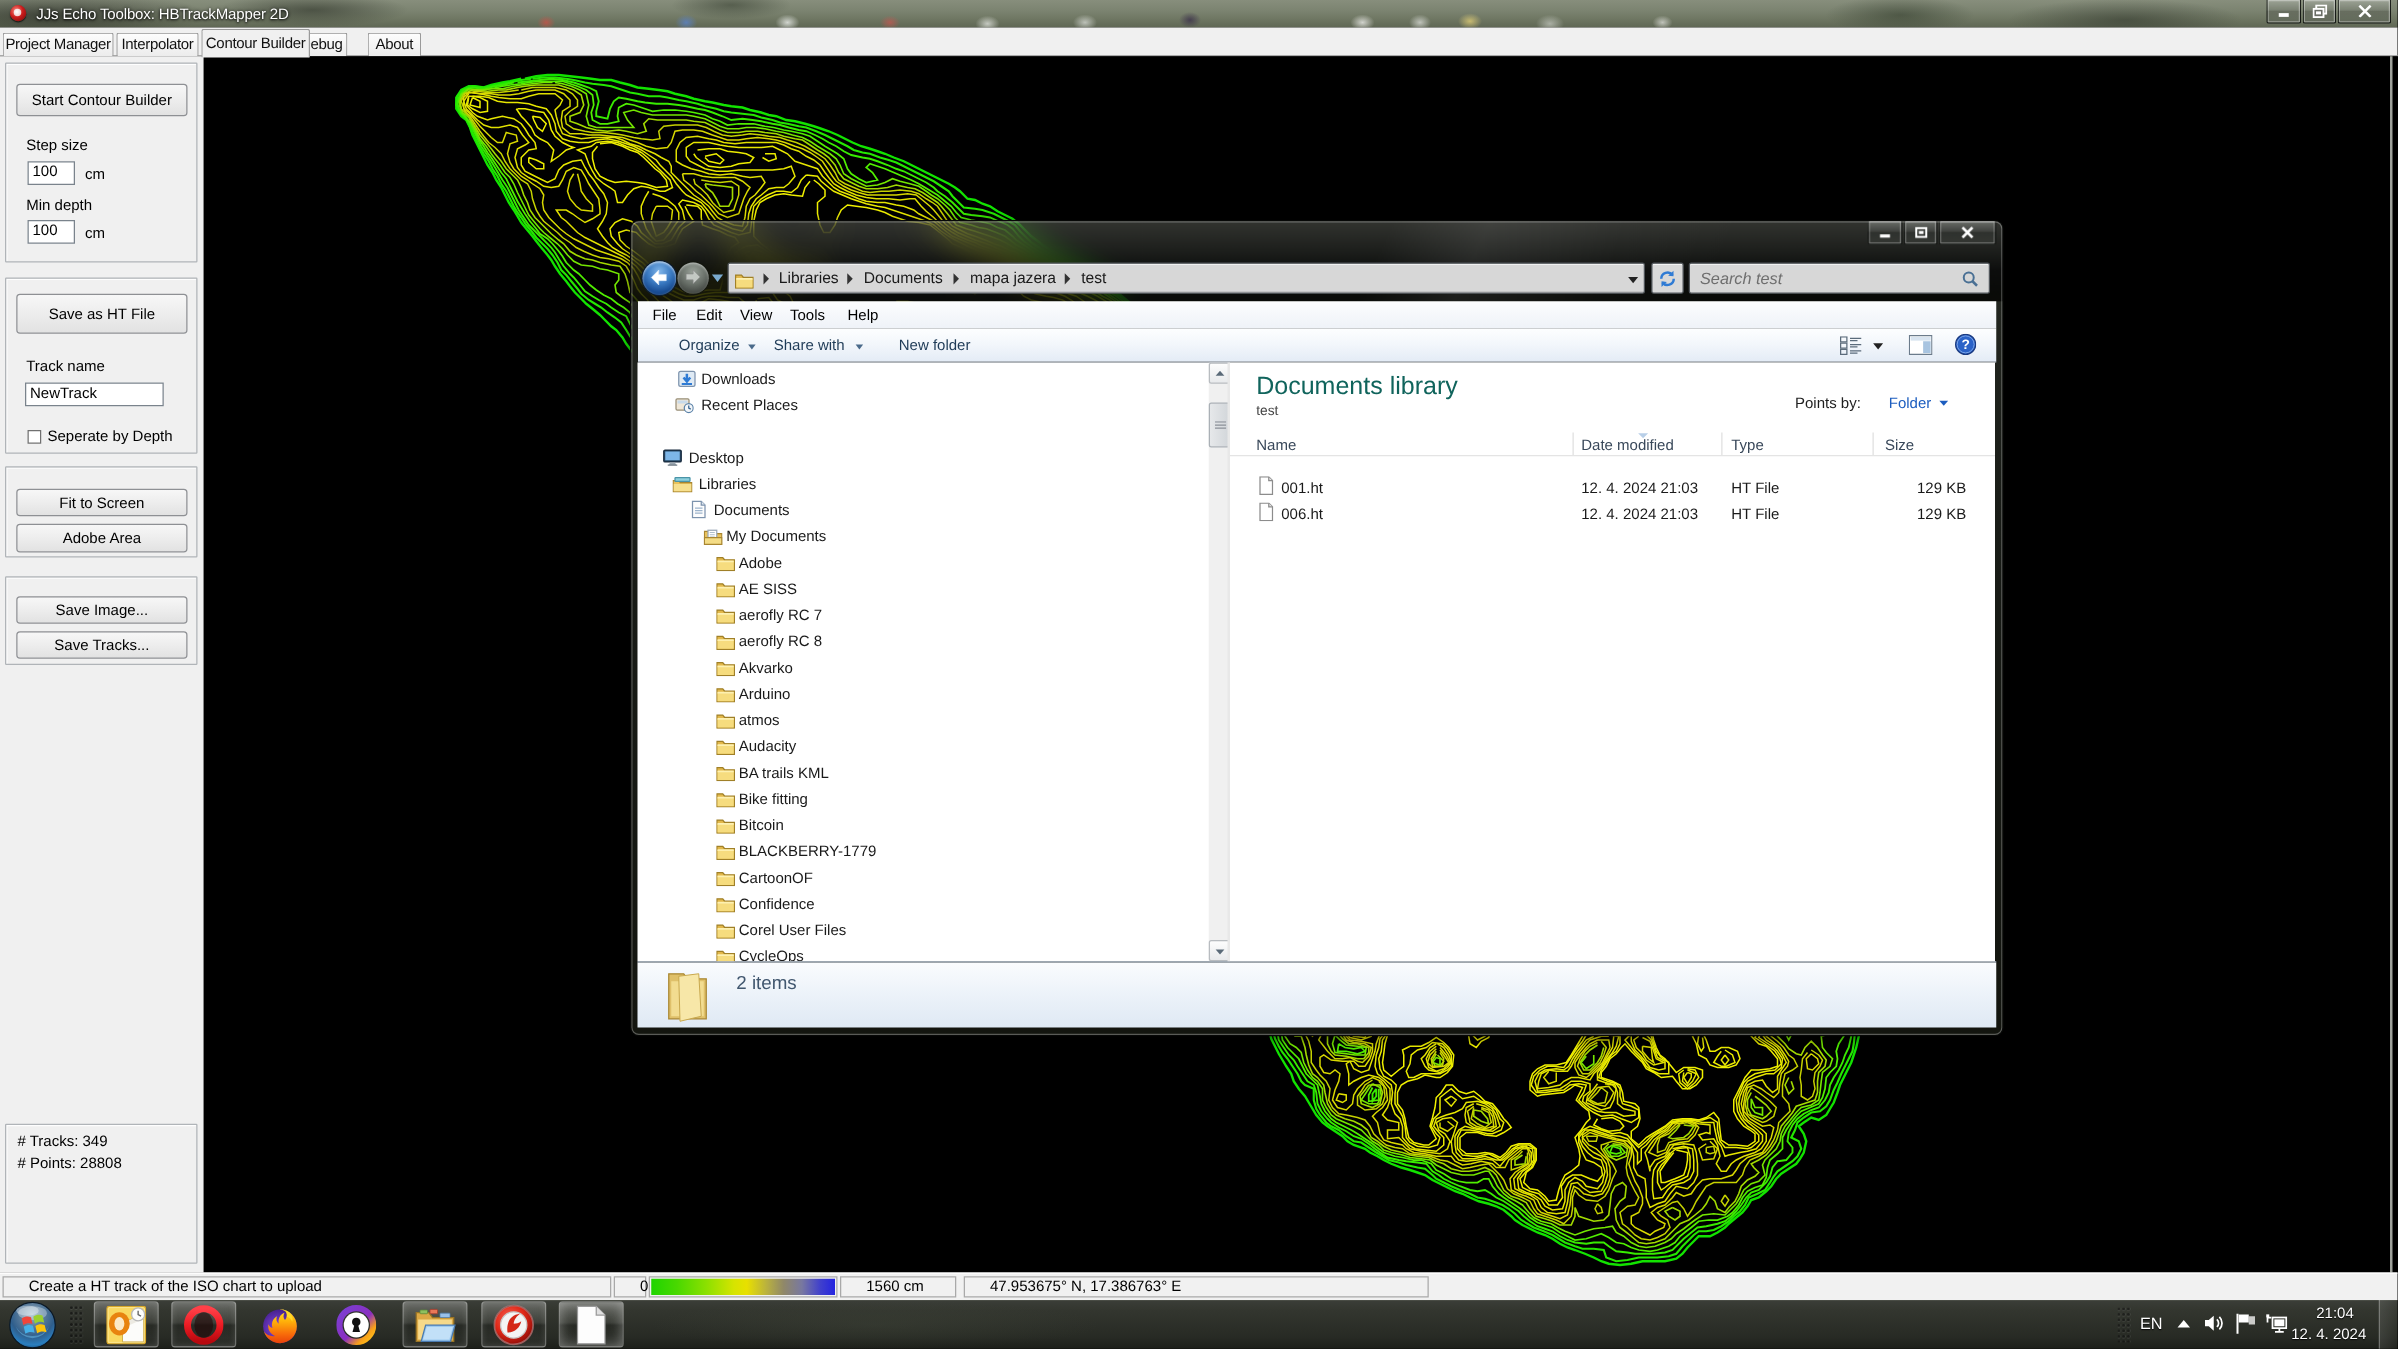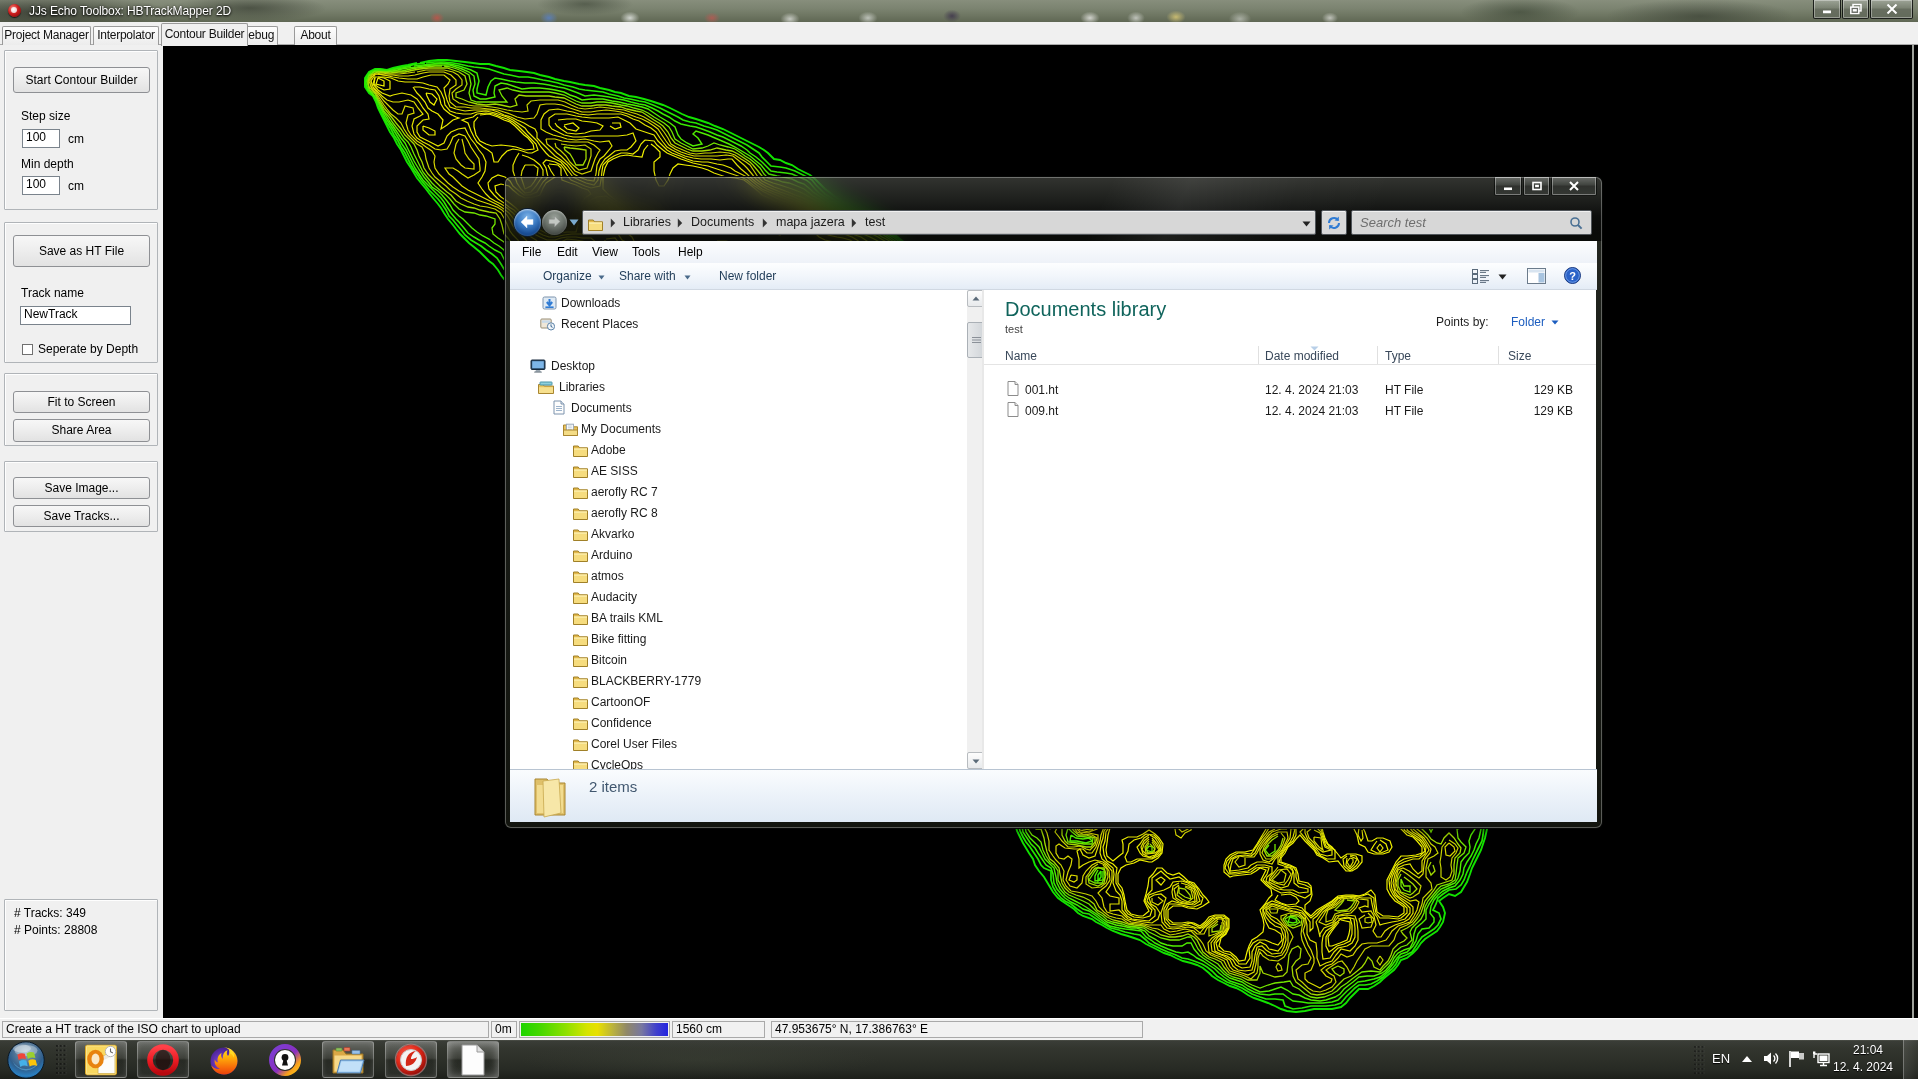--- a/index.html
+++ b/index.html
@@ -56,21 +56,21 @@
 .lbl{position:absolute;font-size:12px;color:#000}
 .inp{position:absolute;border:1px solid #7a838c;background:#fff;font-size:12px;color:#000;padding-left:3px}
 
 #canvas{left:163px;top:45px;width:1755px;height:973px;background:#000;overflow:hidden}
 #canvas svg{position:absolute;left:-163px;top:-45px}
 #rightedge{left:1912px;top:45px;width:2px;height:973px;background:#babdb6;opacity:.85}
 
 #statusbar{left:0;top:1018px;width:1918px;height:22px;background:#f1f1f1;
  border-top:1px solid #ffffff;font-size:12px;color:#000}
 .scell{position:absolute;top:2px;height:17px;border:1px solid #a9a9a9;background:#f1f1f1;
- line-height:15px;padding-left:3px}
+ line-height:15px;padding-left:20px}
 
 #exp{left:505px;top:177px;width:1097px;height:651px;border-radius:6px;
  box-shadow:0 0 0 1px #060706, 0 2px 10px rgba(0,0,0,.55)}
 #expglass{position:absolute;left:0;top:0;width:1097px;height:64px;border-radius:6px 6px 0 0;overflow:hidden;
  background:linear-gradient(180deg,rgba(105,108,100,.48),rgba(62,66,60,.44) 40%,rgba(30,32,30,.42) 62%,rgba(18,20,16,.55) 88%,rgba(14,16,12,.72));
  backdrop-filter:blur(11px) brightness(.82)}
 #expbody{position:absolute;left:0;top:64px;width:1097px;height:587px;border-radius:0 0 6px 6px;
  background:linear-gradient(180deg,#22251f,#191c17 30%,#13150f 100%)}
 #expring{position:absolute;left:0;top:0;width:1097px;height:651px;border-radius:6px;
  box-shadow:inset 0 0 0 1px rgba(255,255,255,.30);pointer-events:none;z-index:40}
@@ -161,21 +161,21 @@
  <div class="lbl" style="left:68px;top:134px">cm</div>
 
  <div class="gb" style="top:177px;height:141px"></div>
  <div class="btn" style="top:190px;height:32px;line-height:30px">Save as HT File</div>
  <div class="lbl" style="left:21px;top:241px">Track name</div>
  <div class="inp" style="left:20px;top:261px;width:111px;height:19px">NewTrack</div>
  <div class="lbl" style="left:22px;top:297px"><span style="display:inline-block;width:11px;height:11px;border:1px solid #707070;background:#fff;vertical-align:-2px;margin-right:5px"></span>Seperate by Depth</div>
 
  <div class="gb" style="top:328px;height:73px"></div>
  <div class="btn" style="top:346px;height:22px;line-height:20px">Fit to Screen</div>
- <div class="btn" style="top:374px;height:23px;line-height:21px">Share Area</div>
+ <div class="btn" style="top:374px;height:23px;line-height:21px">Adobe Area</div>
 
  <div class="gb" style="top:416px;height:71px"></div>
  <div class="btn" style="top:432px;height:22px;line-height:20px">Save Image...</div>
  <div class="btn" style="top:460px;height:22px;line-height:20px">Save Tracks...</div>
 
  <div class="gb" style="top:854px;height:112px"></div>
  <div class="lbl" style="left:14px;top:857px">&nbsp;</div>
  <div class="lbl" style="left:14px;top:861px"># Tracks: 349</div>
  <div class="lbl" style="left:14px;top:878px"># Points: 28808</div>
 </div>
@@ -502,21 +502,21 @@
           <path d="M8 0.5 L8 3.5 L11 3.5" fill="#e8e8e8" stroke="#8c8c8c"></path>
         </svg></div>
   <div style="position:absolute;left:41px;top:93px;font-size:12px;color:#1a1a1a">001.ht</div>
   <div style="position:absolute;left:281px;top:93px;font-size:12px;color:#1a1a1a">12. 4. 2024 21:03</div>
   <div style="position:absolute;left:401px;top:93px;font-size:12px;color:#1a1a1a">HT File</div>
   <div style="position:absolute;left:530px;top:93px;width:59px;text-align:right;font-size:12px;color:#1a1a1a">129 KB</div>
   <div style="position:absolute;left:23px;top:112px"><svg width="12" height="15" viewBox="0 0 12 15">
           <path d="M1 0.5 L8 0.5 L11 3.5 L11 14.5 L1 14.5 Z" fill="#fff" stroke="#8c8c8c"></path>
           <path d="M8 0.5 L8 3.5 L11 3.5" fill="#e8e8e8" stroke="#8c8c8c"></path>
         </svg></div>
-  <div style="position:absolute;left:41px;top:114px;font-size:12px;color:#1a1a1a">009.ht</div>
+  <div style="position:absolute;left:41px;top:114px;font-size:12px;color:#1a1a1a">006.ht</div>
   <div style="position:absolute;left:281px;top:114px;font-size:12px;color:#1a1a1a">12. 4. 2024 21:03</div>
   <div style="position:absolute;left:401px;top:114px;font-size:12px;color:#1a1a1a">HT File</div>
   <div style="position:absolute;left:530px;top:114px;width:59px;text-align:right;font-size:12px;color:#1a1a1a">129 KB</div>
  </div>
 
  <div id="detailspane">
   <svg style="position:absolute;left:21px;top:3px" width="38" height="46" viewBox="0 0 38 46">
         <path d="M4 6 L16 6 L19 10 L34 10 L34 42 L4 42 Z" fill="#dfc06a" stroke="#a98631"></path>
         <path d="M6 12 L32 12 L32 40 L6 40 Z" fill="#f2dc90"></path>
         <path d="M12 8 L13 44 L30 40 L28 6 Z" fill="#f7e7a8" stroke="#c8a84e" stroke-width="0.8"></path>

